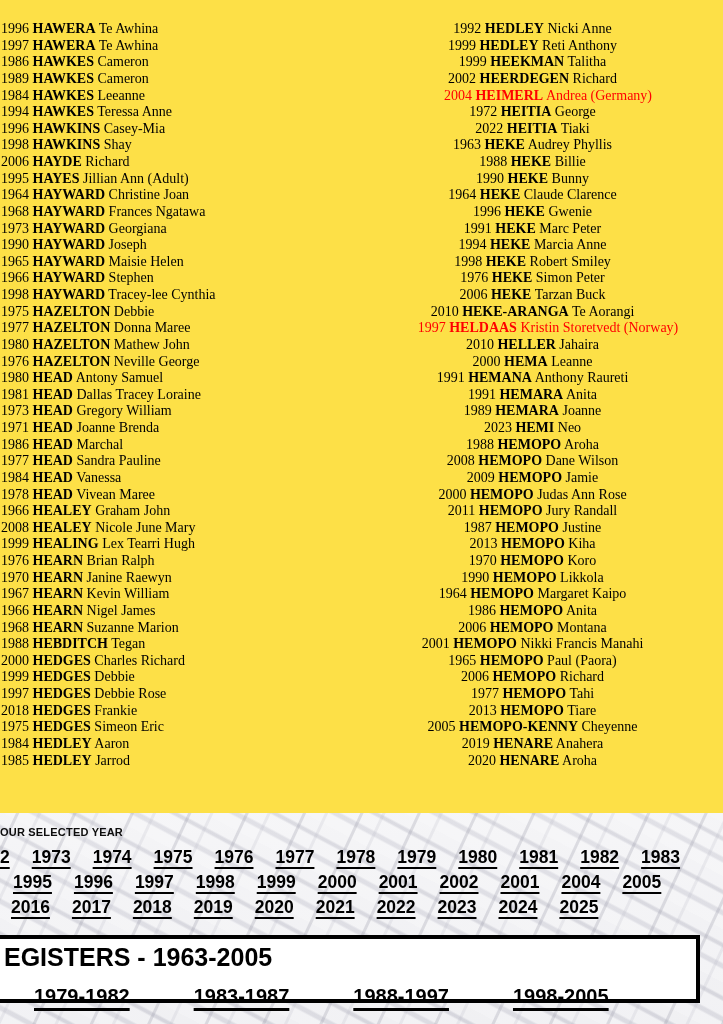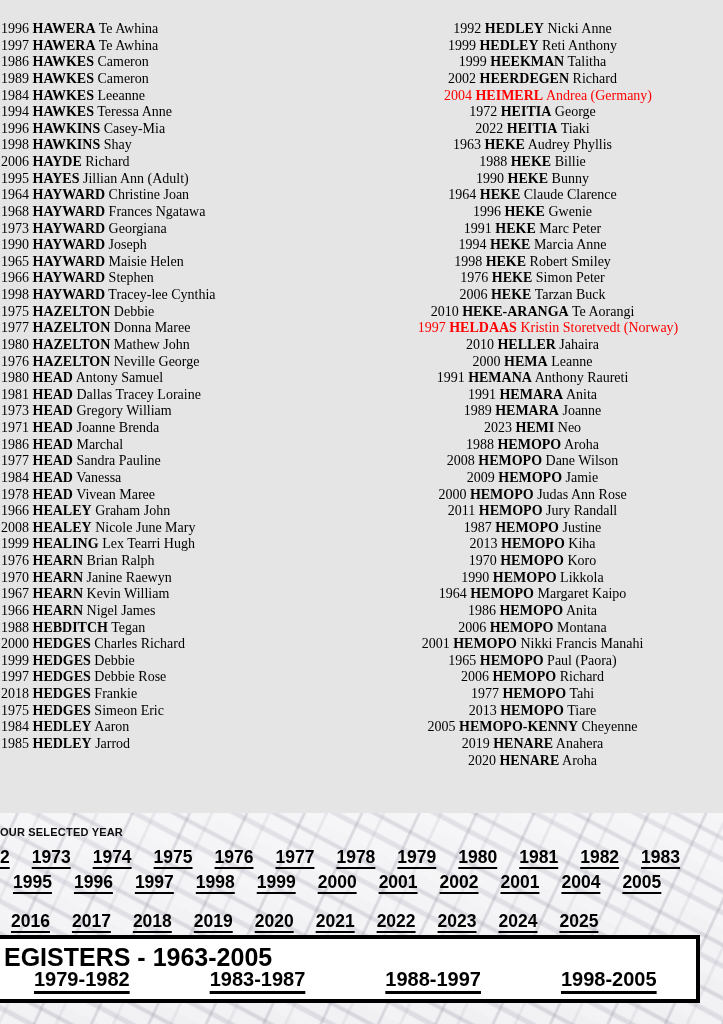--- a/index.html
+++ b/index.html
@@ -1,20 +1,20 @@
 <!DOCTYPE html>
 <html><head>
 <meta charset="utf-8">
 <style>
   html,body{margin:0;padding:0;}
   body{
     width:723px;height:1024px;overflow:hidden;background:#ffffff;
     font-family:"Liberation Serif", serif;
   }
-  .page{position:relative;width:723px;height:1024px;background:#e5e5e5;}
+  .page{position:relative;width:723px;height:1024px;background:#fde047;}
 
   
   .list{position:absolute;top:21px;left:0;width:723px;height:770px;}
   .col{position:absolute;top:0;white-space:nowrap;}
   .col-left{left:1px;width:350px;}
   .col-right{left:348px;width:369px;text-align:center;}
   .entry{height:16.63px;line-height:16.63px;font-size:14px;color:#000;}
   .entry .surname{font-weight:bold;}
   .entry .given{font-weight:normal;}
   .entry.red{color:#ff0000;margin-left:31px;}
@@ -39,41 +39,41 @@
     position:absolute;left:0;top:13px;
     font-size:11px;font-weight:bold;color:#0d0d0d;letter-spacing:.2px;
     white-space:nowrap;
   }
   .year-row{
     position:absolute;display:flex;gap:22px;
     font-size:17.5px;font-weight:bold;color:#000;white-space:nowrap;
   }
   .year-row-0{left:0;top:34px;}
   .year-row-1{left:13px;top:59px;}
-  .year-row-2{left:11px;top:98px;}
+  .year-row-2{left:11px;top:84px;}
   .year-link{
     text-decoration:underline;
     text-decoration-thickness:2px;
     text-underline-offset:4px;
     cursor:pointer;
   }
 
   
   .registers-box{
     position:absolute;left:-12px;top:122px;
     box-sizing:border-box;width:712px;height:68px;
     background:#ffffff;border:4px solid #000000;
   }
   .registers-title{
     position:absolute;left:12px;top:4px;
     font-size:25px;font-weight:bold;color:#000;white-space:nowrap;
   }
   .range-row{
-    position:absolute;left:42px;top:29px;
-    display:flex;gap:80px;
+    position:absolute;left:42px;top:46px;
+    display:flex;gap:64px;
     font-size:20px;font-weight:bold;color:#000;white-space:nowrap;
   }
   .range-link{
     text-decoration:underline;
     text-decoration-thickness:3px;
     text-underline-offset:5px;
     cursor:pointer;
   }
 </style>
 </head>
@@ -112,20 +112,21 @@
         <div class="entry"><span class="year">1977</span> <span class="surname">HEAD</span> <span class="given">Sandra Pauline</span></div>
         <div class="entry"><span class="year">1984</span> <span class="surname">HEAD</span> <span class="given">Vanessa</span></div>
         <div class="entry"><span class="year">1978</span> <span class="surname">HEAD</span> <span class="given">Vivean Maree</span></div>
         <div class="entry"><span class="year">1966</span> <span class="surname">HEALEY</span> <span class="given">Graham John</span></div>
         <div class="entry"><span class="year">2008</span> <span class="surname">HEALEY</span> <span class="given">Nicole June Mary</span></div>
         <div class="entry"><span class="year">1999</span> <span class="surname">HEALING</span> <span class="given">Lex Tearri Hugh</span></div>
         <div class="entry"><span class="year">1976</span> <span class="surname">HEARN</span> <span class="given">Brian Ralph</span></div>
         <div class="entry"><span class="year">1970</span> <span class="surname">HEARN</span> <span class="given">Janine Raewyn</span></div>
         <div class="entry"><span class="year">1967</span> <span class="surname">HEARN</span> <span class="given">Kevin William</span></div>
         <div class="entry"><span class="year">1966</span> <span class="surname">HEARN</span> <span class="given">Nigel James</span></div>
+        <div class="entry"><span class="year">1968</span> <span class="surname">HEARN</span> <span class="given">Suzanne Marion</span></div>
         <div class="entry"><span class="year">1988</span> <span class="surname">HEBDITCH</span> <span class="given">Tegan</span></div>
         <div class="entry"><span class="year">2000</span> <span class="surname">HEDGES</span> <span class="given">Charles Richard</span></div>
         <div class="entry"><span class="year">1999</span> <span class="surname">HEDGES</span> <span class="given">Debbie</span></div>
         <div class="entry"><span class="year">1997</span> <span class="surname">HEDGES</span> <span class="given">Debbie Rose</span></div>
         <div class="entry"><span class="year">2018</span> <span class="surname">HEDGES</span> <span class="given">Frankie</span></div>
         <div class="entry"><span class="year">1975</span> <span class="surname">HEDGES</span> <span class="given">Simeon Eric</span></div>
         <div class="entry"><span class="year">1984</span> <span class="surname">HEDLEY</span> <span class="given">Aaron</span></div>
         <div class="entry"><span class="year">1985</span> <span class="surname">HEDLEY</span> <span class="given">Jarrod</span></div>
       </div>
     <div class="col col-right" id="col-right">

